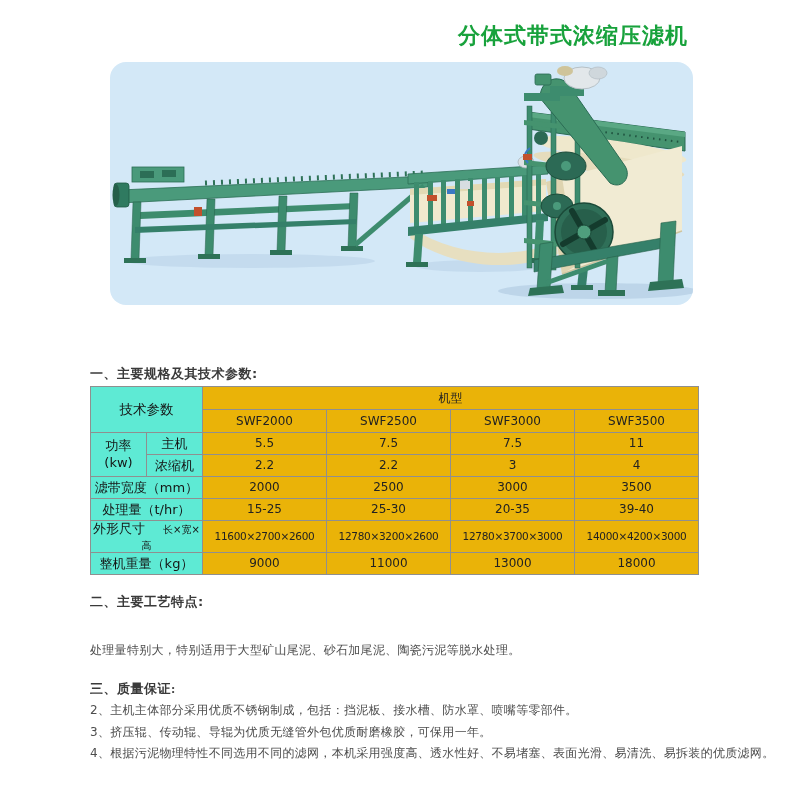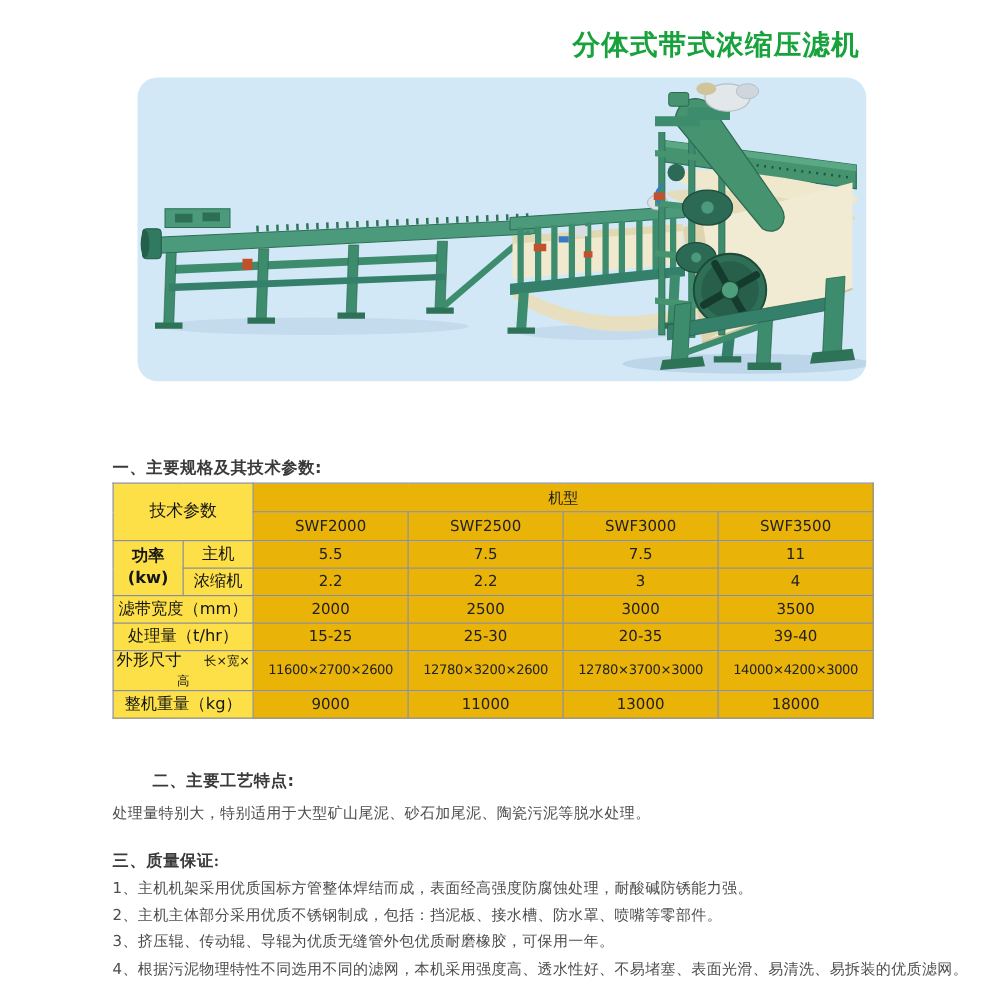--- a/index.html
+++ b/index.html
@@ -18,21 +18,21 @@
     position:absolute;left:110px;top:62px;width:583px;height:243px;
     background:#d3e8f7;border-radius:16px;overflow:hidden;
   }
   .photo-panel svg{display:block;width:100%;height:100%;}
   .sec-heading{
     position:absolute;left:90px;
     font-size:13px;font-weight:700;color:#3a3a3a;letter-spacing:0.5px;
     white-space:nowrap;
   }
   #specs-heading{top:365px;}
-  #features-heading{top:616px;margin-left:32px;}
+  #features-heading{top:593px;}
   #quality-heading{top:680px;font-family:Liberation Serif, serif;}
   .body-text{
     position:absolute;left:90px;
     font-size:12px;color:#4d4d4d;letter-spacing:0.3px;white-space:nowrap;
   }
   #features-body{top:642px;}
   .quality-list{position:absolute;left:90px;top:704px;width:660px;}
   .quality-list p{
     margin:0 0 9px 0;font-size:12px;line-height:1.05;
     color:#4d4d4d;letter-spacing:0.3px;white-space:nowrap;
@@ -40,23 +40,23 @@
   .spec-table{
     position:absolute;left:90px;top:386px;width:608px;
     border-collapse:collapse;table-layout:fixed;
   }
   .spec-table td{
     border:1px solid #8f8f8f;background:#eab308;
     text-align:center;vertical-align:middle;
     font-size:12px;color:#222222;height:21px;padding:0 1px;line-height:1.2;
   }
   .spec-table tr.hrow td{height:22px;}
-  .spec-table td.lbl{background:#fde047;font-size:13px;color:#151515;}
+  .spec-table td.lbl{background:#5eead4;font-size:13px;color:#151515;}
   .spec-table td.corner{font-size:13.5px;}
-  .power-cell div{line-height:1.3;font-weight:bold;}
+  .power-cell div{line-height:1.3;}
   .sub-label{font-size:10px;margin-left:18px;}
   .spec-table td.dim-val{font-size:10.5px;letter-spacing:-0.3px;}
 </style>
 </head>
 <body>
 
 <div class="page">
 
   <div class="page-title">分体式带式浓缩压滤机</div>
 
@@ -244,19 +244,18 @@
         <td>18000</td>
       </tr>
     </tbody>
   </table>
 
   <div class="sec-heading" id="features-heading">二、主要工艺特点:</div>
   <div class="body-text" id="features-body">处理量特别大，特别适用于大型矿山尾泥、砂石加尾泥、陶瓷污泥等脱水处理。</div>
 
   <div class="sec-heading" id="quality-heading">三、质量保证:</div>
   <div class="quality-list">
-    <p>1、主机机架采用优质国标方管整体焊结而成，表面经高强度防腐蚀处理，耐酸碱防锈能力强。</p>
     <p>2、主机主体部分采用优质不锈钢制成，包括：挡泥板、接水槽、防水罩、喷嘴等零部件。</p>
     <p>3、挤压辊、传动辊、导辊为优质无缝管外包优质耐磨橡胶，可保用一年。</p>
     <p>4、根据污泥物理特性不同选用不同的滤网，本机采用强度高、透水性好、不易堵塞、表面光滑、易清洗、易拆装的优质滤网。</p>
   </div>
 
 </div>
 
 </body></html>

